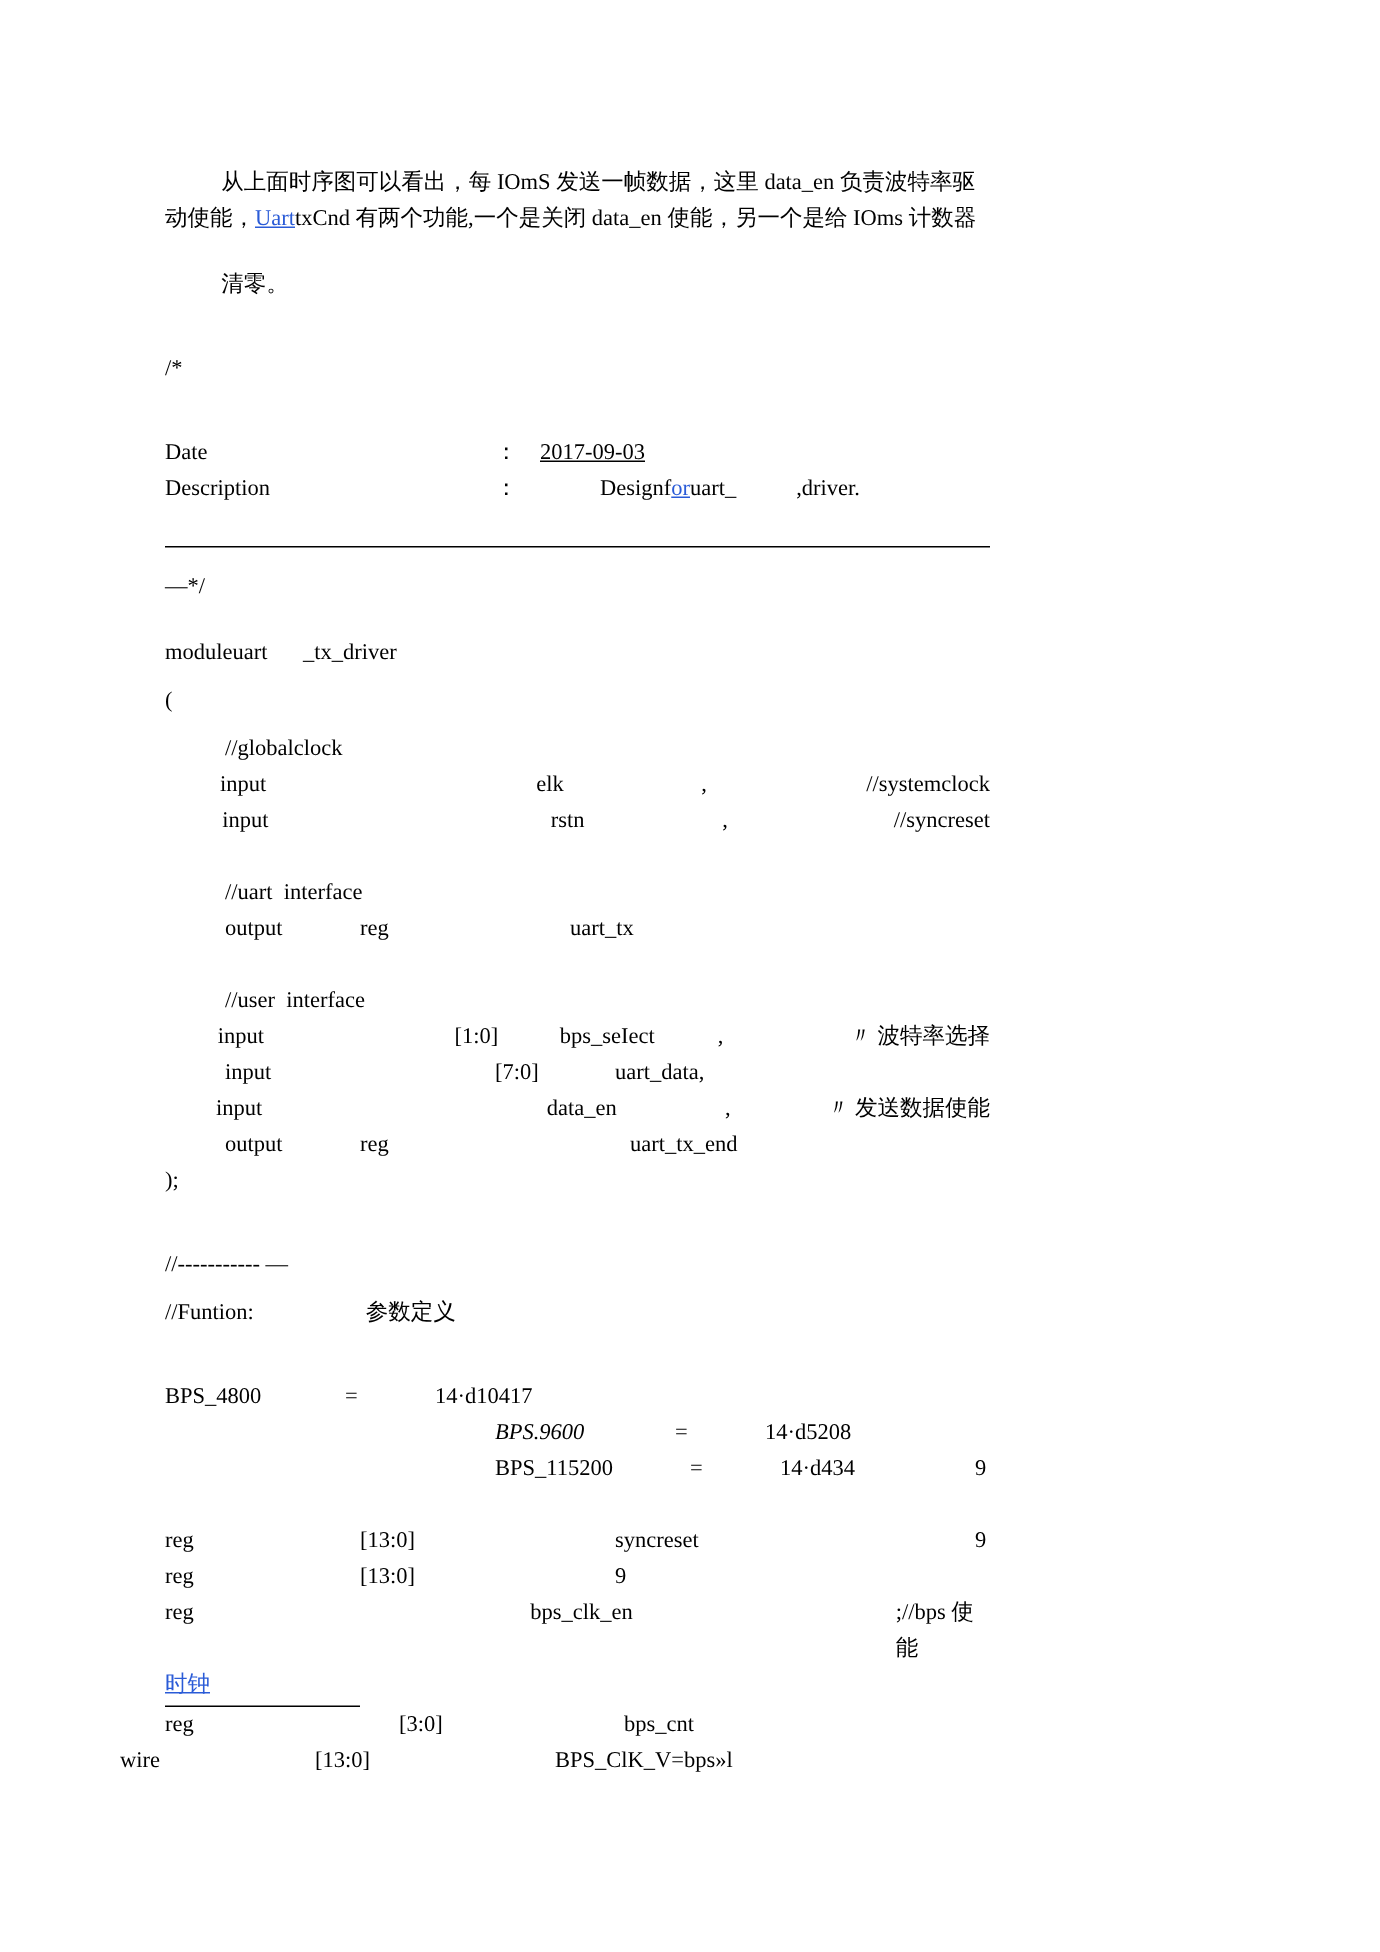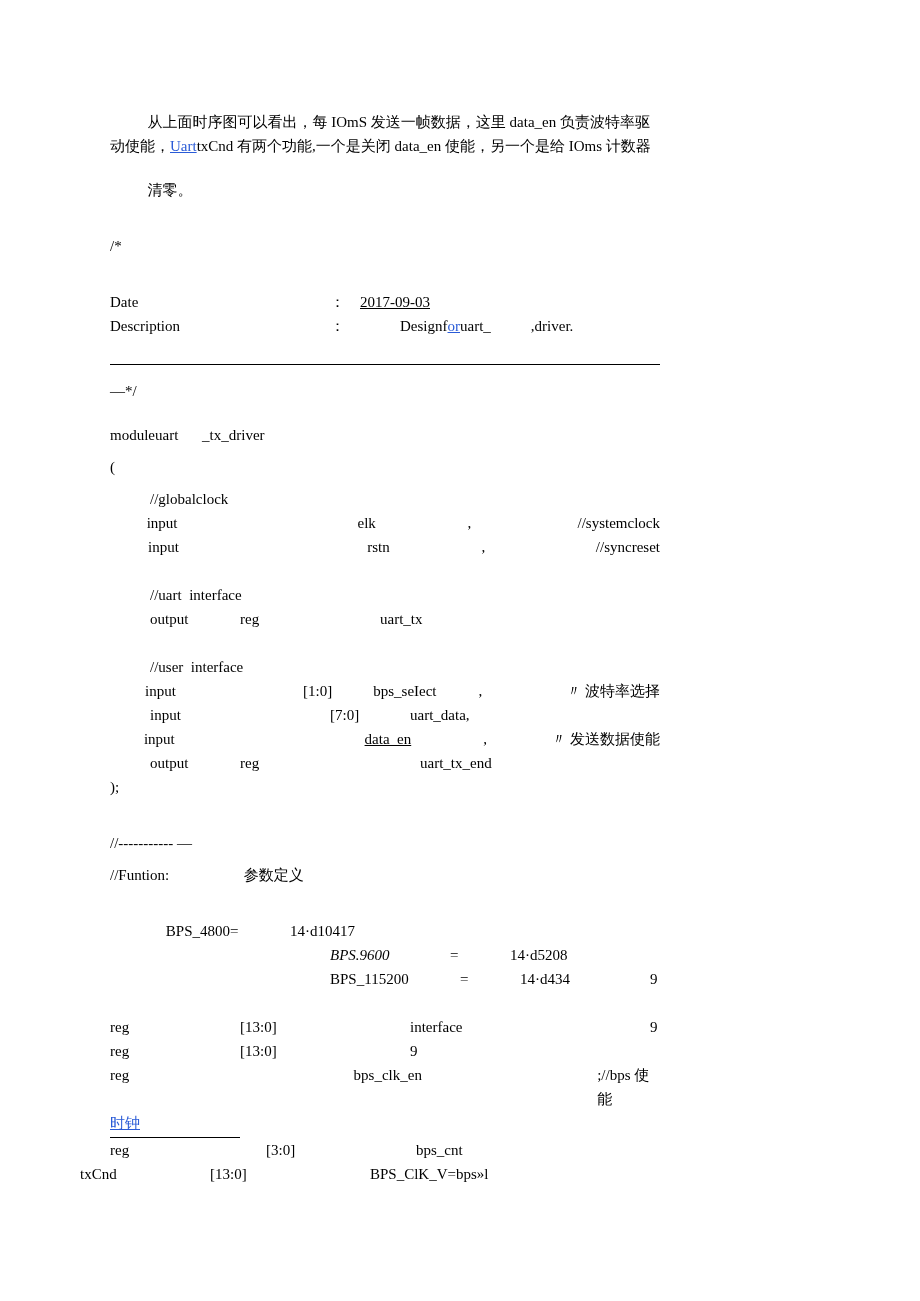--- a/index.html
+++ b/index.html
@@ -158,21 +158,21 @@
       <span class="c1">input</span>
       <span style="display:inline-block; width:60px;"></span>
       <span style="display:inline-block; width:80px;">[7:0]</span>
       <span>uart_data,</span>
     </div>
 
     <div class="row">
       <span class="c0"></span>
       <span class="c1">input</span>
       <span style="display:inline-block; width:140px;"></span>
-      <span style="display:inline-block; width:140px;text-decoration:underline;">data_en</span>
+      <span style="display:inline-block; width:140px;">data_en</span>
       <span style="display:inline-block; width:80px;">,</span>
       <span>〃 发送数据使能</span>
     </div>
 
     <div class="row">
       <span class="c0"></span>
       <span style="display:inline-block; width:90px;">output</span>
       <span style="display:inline-block; width:180px;">reg</span>
       <span>uart_tx_end</span>
     </div>
@@ -185,21 +185,21 @@
 
   <p class="para">//----------- —</p>
   <p class="para">
     <span style="display:inline-block; width:130px;">//Funtion:</span>
     <span>参数定义</span>
   </p>
 
   <div class="spacer"></div>
 
   <div class="row">
-    <span style="display:inline-block; width:120px;text-align:right;">BPS_4800</span>
+    <span style="display:inline-block; width:120px;">BPS_4800</span>
     <span style="display:inline-block; width:60px;">=</span>
     <span>14·d10417</span>
   </div>
 
   <div class="row">
     <span style="display:inline-block; width:220px;"></span>
     <span style="display:inline-block; width:120px;font-style:italic;">BPS.9600</span>
     <span style="display:inline-block; width:60px;">=</span>
     <span>14·d5208</span>
   </div>
@@ -210,21 +210,21 @@
     <span style="display:inline-block; width:60px;">=</span>
     <span style="display:inline-block; width:130px;">14·d434</span>
     <span>9</span>
   </div>
 
   <div class="spacer"></div>
 
   <div class="row">
     <span style="display:inline-block; width:130px;">reg</span>
     <span style="display:inline-block; width:170px;">[13:0]</span>
-    <span style="display:inline-block; width:240px;">interface</span>
+    <span style="display:inline-block; width:240px;">syncreset</span>
     <span>9</span>
   </div>
 
   <div class="row">
     <span style="display:inline-block; width:130px;">reg</span>
     <span style="display:inline-block; width:170px;">[13:0]</span>
     <span>9</span>
   </div>
 
   <div class="row">
@@ -238,18 +238,18 @@
   </div>
   <div style="border-top:1px solid #000; width:130px; margin-top:2px;"></div>
 
   <div class="row">
     <span style="display:inline-block; width:140px;">reg</span>
     <span style="display:inline-block; width:150px;margin-left:16px;">[3:0]</span>
     <span>bps_cnt</span>
   </div>
 
   <div class="row" style="margin-left:-30px;">
-    <span style="display:inline-block; width:130px;">txCnd</span>
+    <span style="display:inline-block; width:130px;">wire</span>
     <span style="display:inline-block; width:160px;">[13:0]</span>
     <span>BPS_ClK_V=bps»l</span>
   </div>
 
 </div>
 
 </body></html>

